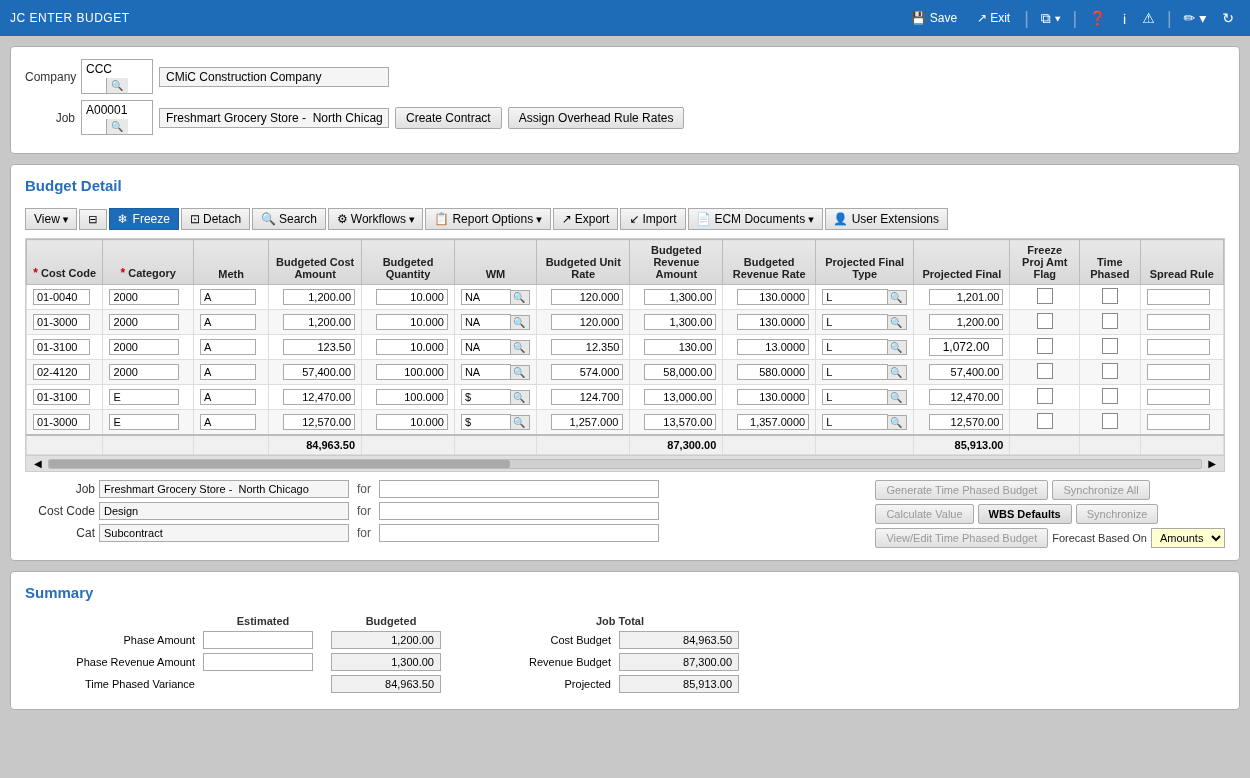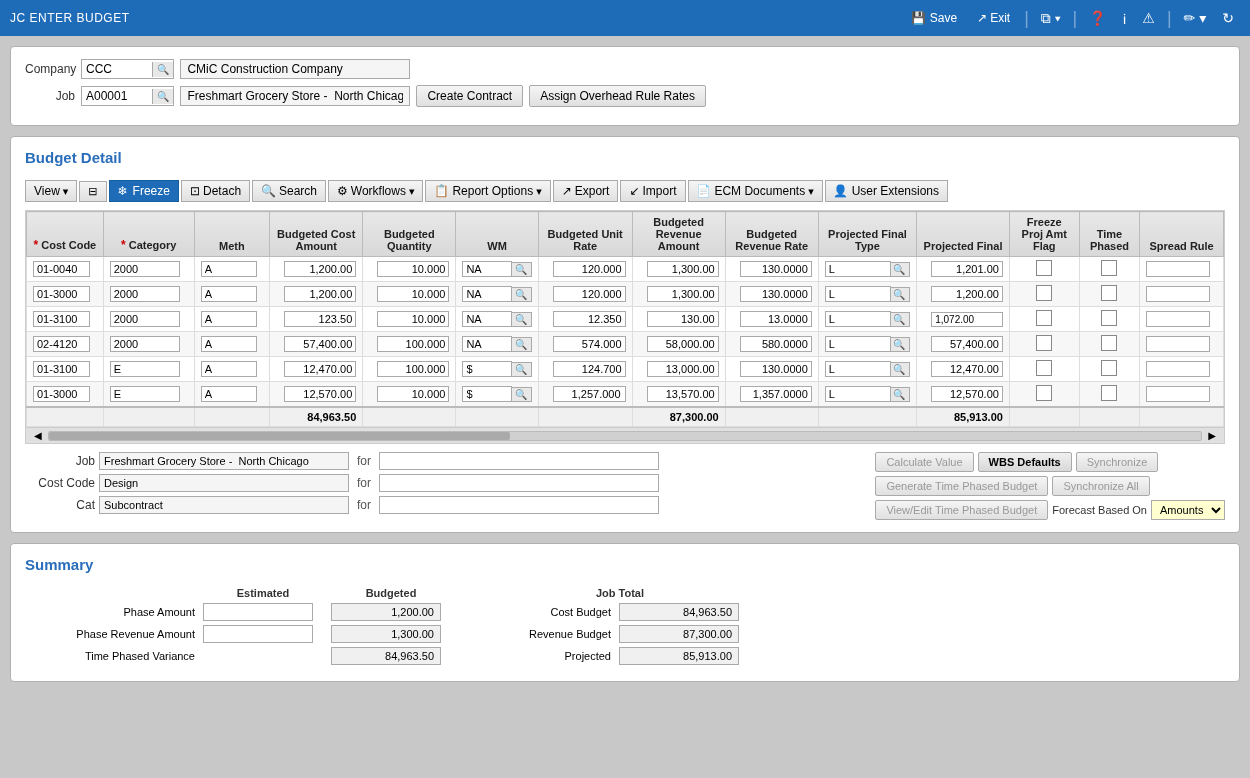--- a/index.html
+++ b/index.html
@@ -44,21 +44,21 @@
     .panel-title {
       font-size: 15px;
       font-weight: bold;
       color: #2a6ebb;
       margin-bottom: 10px;
     }
 
     
     .form-row { display: flex; align-items: center; margin-bottom: 6px; gap: 6px; }
     .form-label { width: 50px; text-align: right; font-weight: normal; color: #333; }
-    .form-input-with-search { display: flex; align-items: center; border: 1px solid #aaa; background: white; }
+    .form-input-with-search { display: flex; align-items: center; border: 1px solid #aaa; background: white; flex-direction: column; }
     .form-input-with-search input { border: none; outline: none; padding: 2px 4px; width: 70px; font-size: 12px; }
     .search-icon-btn { background: #e8e8e8; border: none; border-left: 1px solid #aaa; cursor: pointer; padding: 2px 4px; font-size: 10px; }
     .form-input-text { border: 1px solid #aaa; padding: 2px 6px; width: 230px; font-size: 12px; background: #f5f5f5; }
     .btn-default {
       border: 1px solid #aaa;
       background: linear-gradient(to bottom, #f5f5f5, #e0e0e0);
       padding: 3px 10px;
       cursor: pointer;
       font-size: 12px;
       border-radius: 2px;
@@ -362,21 +362,21 @@
               </td>
               <td class="num"><input type="text" value="12.350" style="width: 90%; text-align: right; border: 1px solid rgb(170, 170, 170); padding: 1px 3px; font-size: 11px;"></td>
               <td class="num"><input type="text" value="130.00" style="width: 90%; text-align: right; border: 1px solid rgb(170, 170, 170); padding: 1px 3px; font-size: 11px;"></td>
               <td class="num"><input type="text" value="13.0000" style="width: 90%; text-align: right; border: 1px solid rgb(170, 170, 170); padding: 1px 3px; font-size: 11px;"></td>
               <td>
                 <div class="cell-with-search">
                   <input type="text" value="L" style="">
                   <button class="cell-search-btn">🔍</button>
                 </div>
               </td>
-              <td class="num"><input type="text" value="1,072.00" style="width: 90%; text-align: left; border: 1px solid rgb(170, 170, 170); padding: 1px 3px; font-size: 10px;"></td>
+              <td class="num"><input type="text" value="1,072.00" style="width: 90%; text-align: center; border: 1px solid rgb(170, 170, 170); padding: 1px 3px; font-size: 12px;"></td>
               <td class="center"><span class="checkbox-cell"></span></td>
               <td class="center"><span class="checkbox-cell"></span></td>
               <td><input type="text" style="width: 90%; border: 1px solid rgb(170, 170, 170); padding: 1px 3px; font-size: 11px;"></td>
             </tr>
             <tr>
               <td><input type="text" value="02-4120" style="width: 90%; border: 1px solid rgb(170, 170, 170); padding: 1px 3px; font-size: 11px;"></td>
               <td><input type="text" value="2000" style="width: 90%; border: 1px solid rgb(170, 170, 170); padding: 1px 3px; font-size: 11px;"></td>
               <td><input type="text" value="A" style="width: 90%; border: 1px solid rgb(170, 170, 170); padding: 1px 3px; font-size: 11px;"></td>
               <td class="num"><input type="text" value="57,400.00" style="width: 90%; text-align: right; border: 1px solid rgb(170, 170, 170); padding: 1px 3px; font-size: 11px;"></td>
               <td class="num"><input type="text" value="100.000" style="width: 90%; text-align: right; border: 1px solid rgb(170, 170, 170); padding: 1px 3px; font-size: 11px;"></td>
@@ -495,27 +495,27 @@
         </div>
         <div class="bottom-row">
           <span class="bottom-label">Cat</span>
           <input type="text" class="bottom-input" value="Subcontract" readonly="" style="width: 250px;">
           <span class="bottom-for">for</span>
           <input type="text" class="bottom-for-input" style="">
         </div>
       </div>
       <div class="right-actions">
         <div class="right-action-row">
+          <button class="action-btn" disabled="">Generate Time Phased Budget</button>
+          <button class="action-btn" disabled="">Synchronize All</button>
+        </div>
+        <div class="right-action-row">
           <button class="action-btn" disabled="">Calculate Value</button>
           <button class="action-btn wbs">WBS Defaults</button>
           <button class="action-btn" disabled="">Synchronize</button>
-        </div>
-        <div class="right-action-row">
-          <button class="action-btn" disabled="">Generate Time Phased Budget</button>
-          <button class="action-btn" disabled="">Synchronize All</button>
         </div>
         <div class="right-action-row">
           <button class="action-btn" disabled="">View/Edit Time Phased Budget</button>
           <span class="forecast-label">Forecast Based On</span>
           <select class="forecast-select">
             <option>Amounts</option>
           </select>
         </div>
       </div>
     </div>

